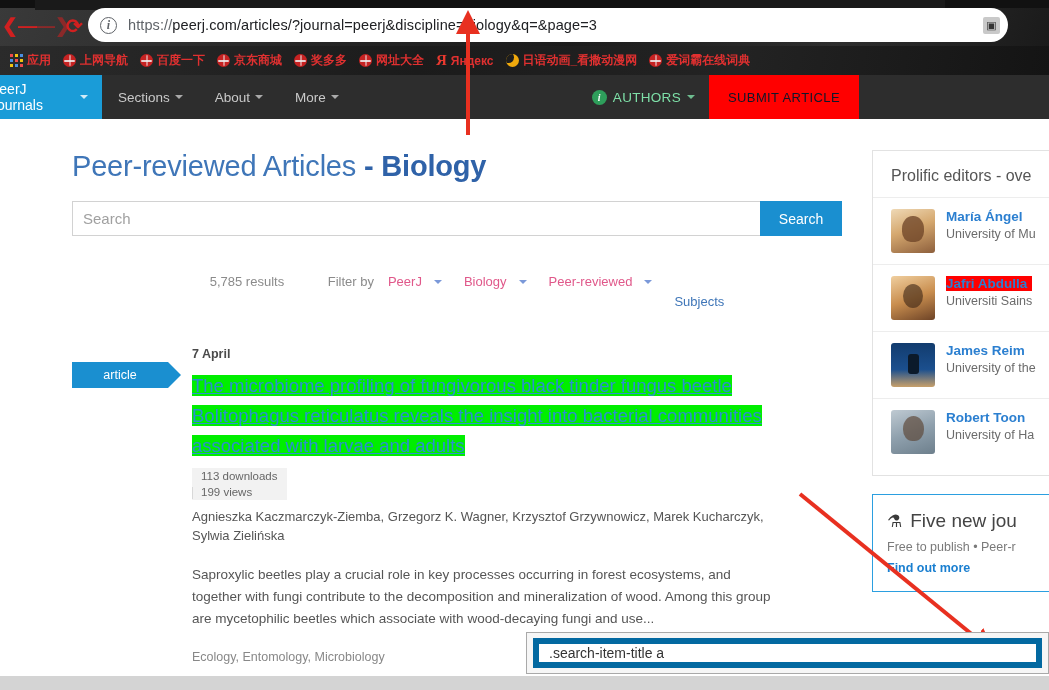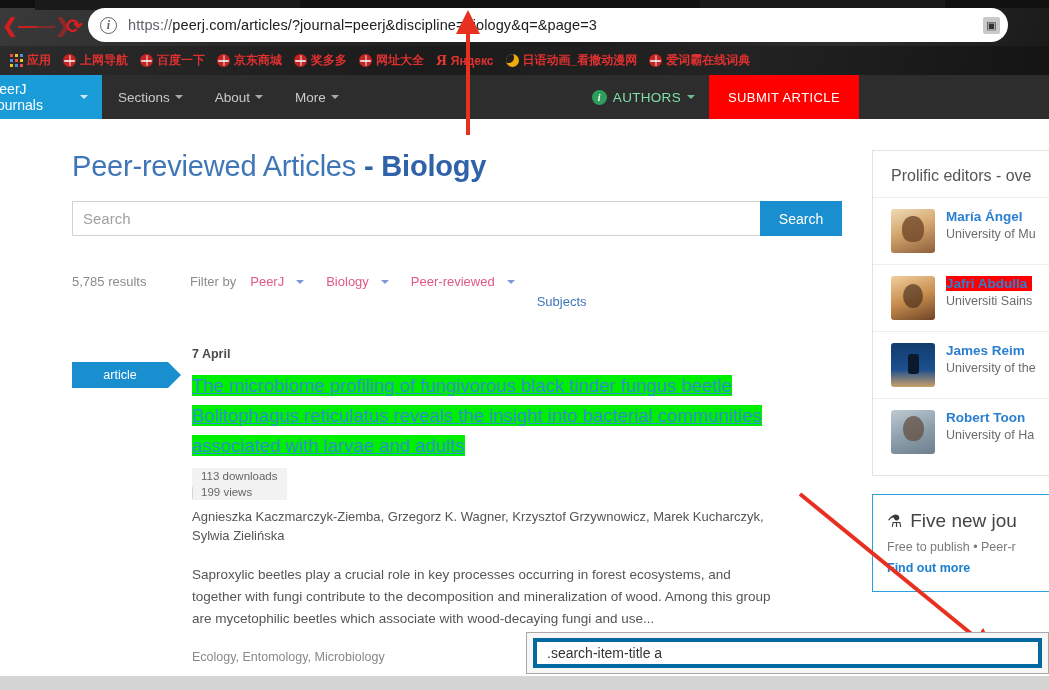--- a/index.html
+++ b/index.html
@@ -124,21 +124,21 @@
   .nav-authors{
     display:flex; align-items:center; gap:6px; padding:0 14px;
     color:#7ee0a8; font-size:13.5px; letter-spacing:.3px;
   }
   .auth-i{
     width:15px;height:15px;border-radius:50%;background:#2e9e5b;color:#fff;
     font-size:10px;line-height:15px;text-align:center;font-weight:bold;
     font-family:"Liberation Serif",serif; font-style:italic;
   }
   .submit-btn{
-    background:#ff0000; color:#ffffff; font-size:13px; letter-spacing:.4px;
+    background:#ff0000; color:#0f172a; font-size:13px; letter-spacing:.4px;
     display:flex; align-items:center; padding:0 19px; font-weight:normal;
   }
   .nav-tail{ width:190px; }
 
   
   .main{ position:absolute; left:72px; top:75px; width:790px; }
   .page-title{
     font-size:29px; color:#3f76b8; font-weight:normal; margin:0;
     letter-spacing:-.2px;
   }
@@ -150,21 +150,21 @@
     font-size:15px; color:#999; padding:0 10px; outline:none;
     font-family:"Liberation Sans", sans-serif; background:#fff;
   }
   .search-input::placeholder{ color:#a0a0a0; }
   .search-btn{
     width:82px; background:#1a8fd0; color:#fff; border:none; height:35px;
     font-size:14px; cursor:pointer; font-family:"Liberation Sans", sans-serif;
   }
 
   .filterrow{
-    display:flex; align-items:center; margin-top:11px; font-size:13px; gap:0;
+    display:flex; align-items:center; margin-top:11px; font-size:13px; gap:0;justify-content:center;
   }
   .results-count{ color:#8b8b8b; width:118px; }
   .filter-by{ color:#8b8b8b; margin-right:14px; }
   .filter-link{ color:#e0588a; margin-right:22px; display:flex; align-items:center; gap:12px;}
   .filter-link .caret{ border-top-color:#5a7fd0; }
   .subjects-link{ color:#3f76b8;margin-top:40px; }
 
   
   .article{ position:relative; margin-top:38px; }
   .badge-article{
@@ -240,21 +240,21 @@
   
   .arrow-svg{ position:absolute; left:0; top:0; width:1049px; height:690px; pointer-events:none; }
 
   
   .findbar{
     position:absolute; left:526px; top:632px; width:523px; height:42px;
     background:#f6f6f6; border:1px solid #a9a9a9; display:flex; align-items:center;
     padding:5px 6px;
   }
   .find-input{
-    flex:1 1 auto; height:30px; background:#fff; border:4px solid #0369a1;
+    flex:1 1 auto; height:30px; background:#fff; border:6px solid #0369a1;
     font-size:14px; color:#333; padding:0 10px; outline:none;
     font-family:"Liberation Sans", sans-serif;
   }
   .find-clear{
     width:106px; height:30px; background:#efefef; border:1px solid #bdbdbd;
     font-size:14px; color:#333; margin-left:5px; cursor:pointer;
     font-family:"Liberation Sans", sans-serif;
   }
   .bottom-strip{
     position:absolute; left:0; top:676px; width:1049px; height:14px; background:#d4d4d4;

